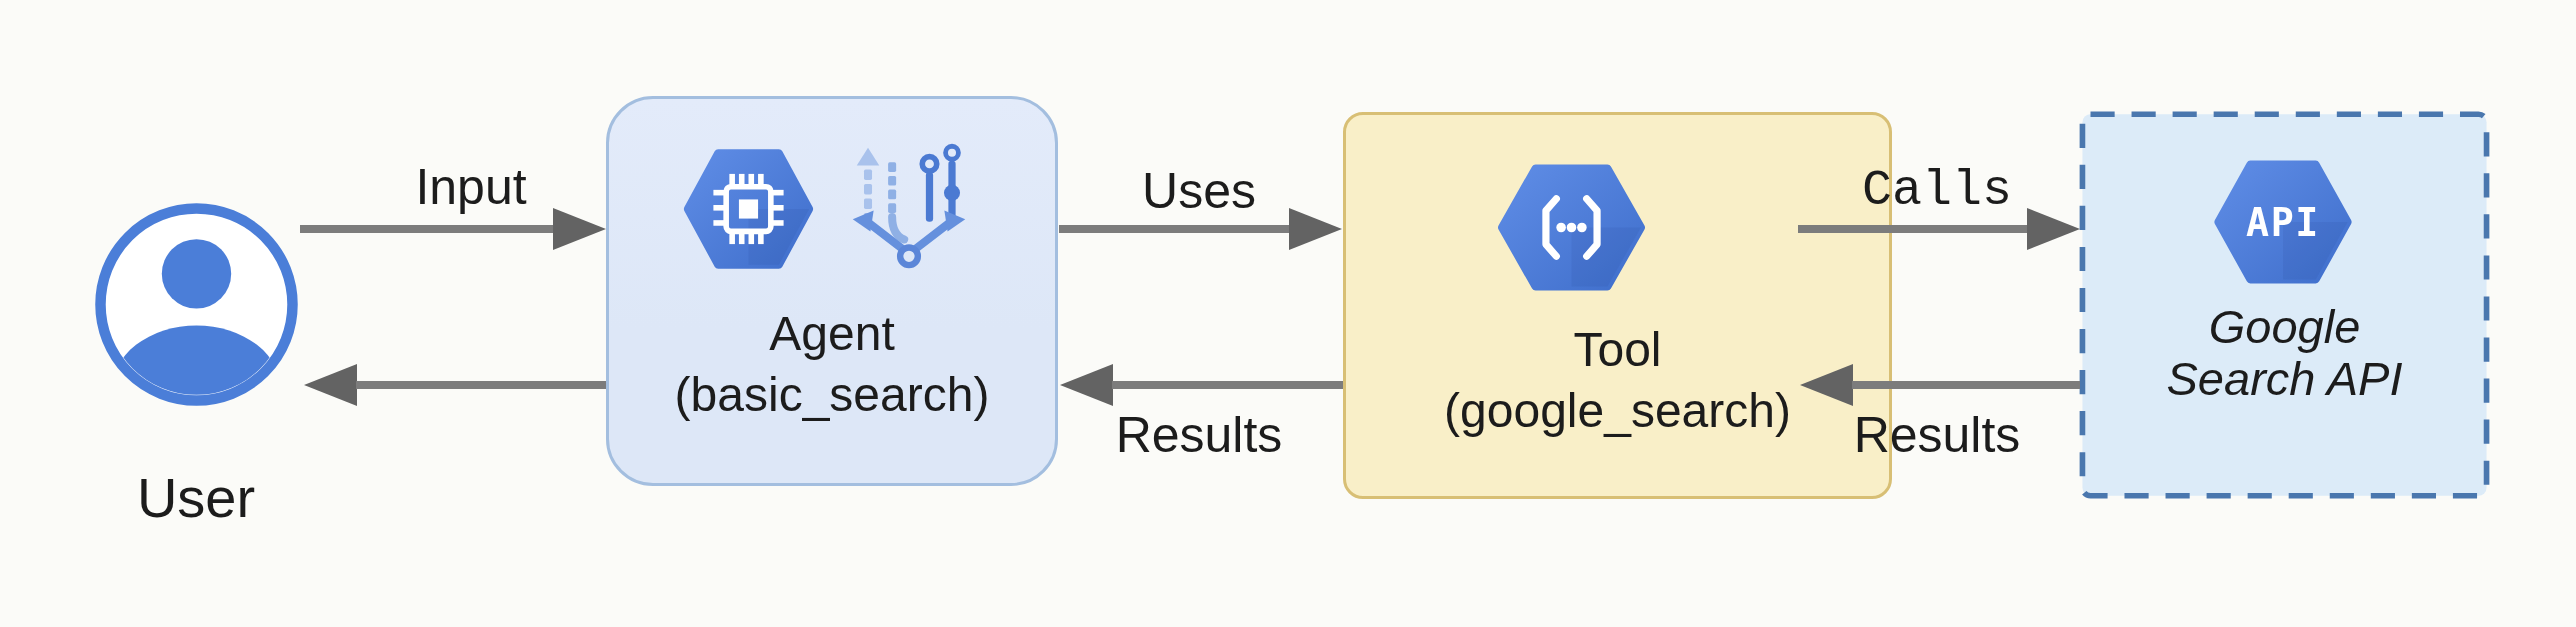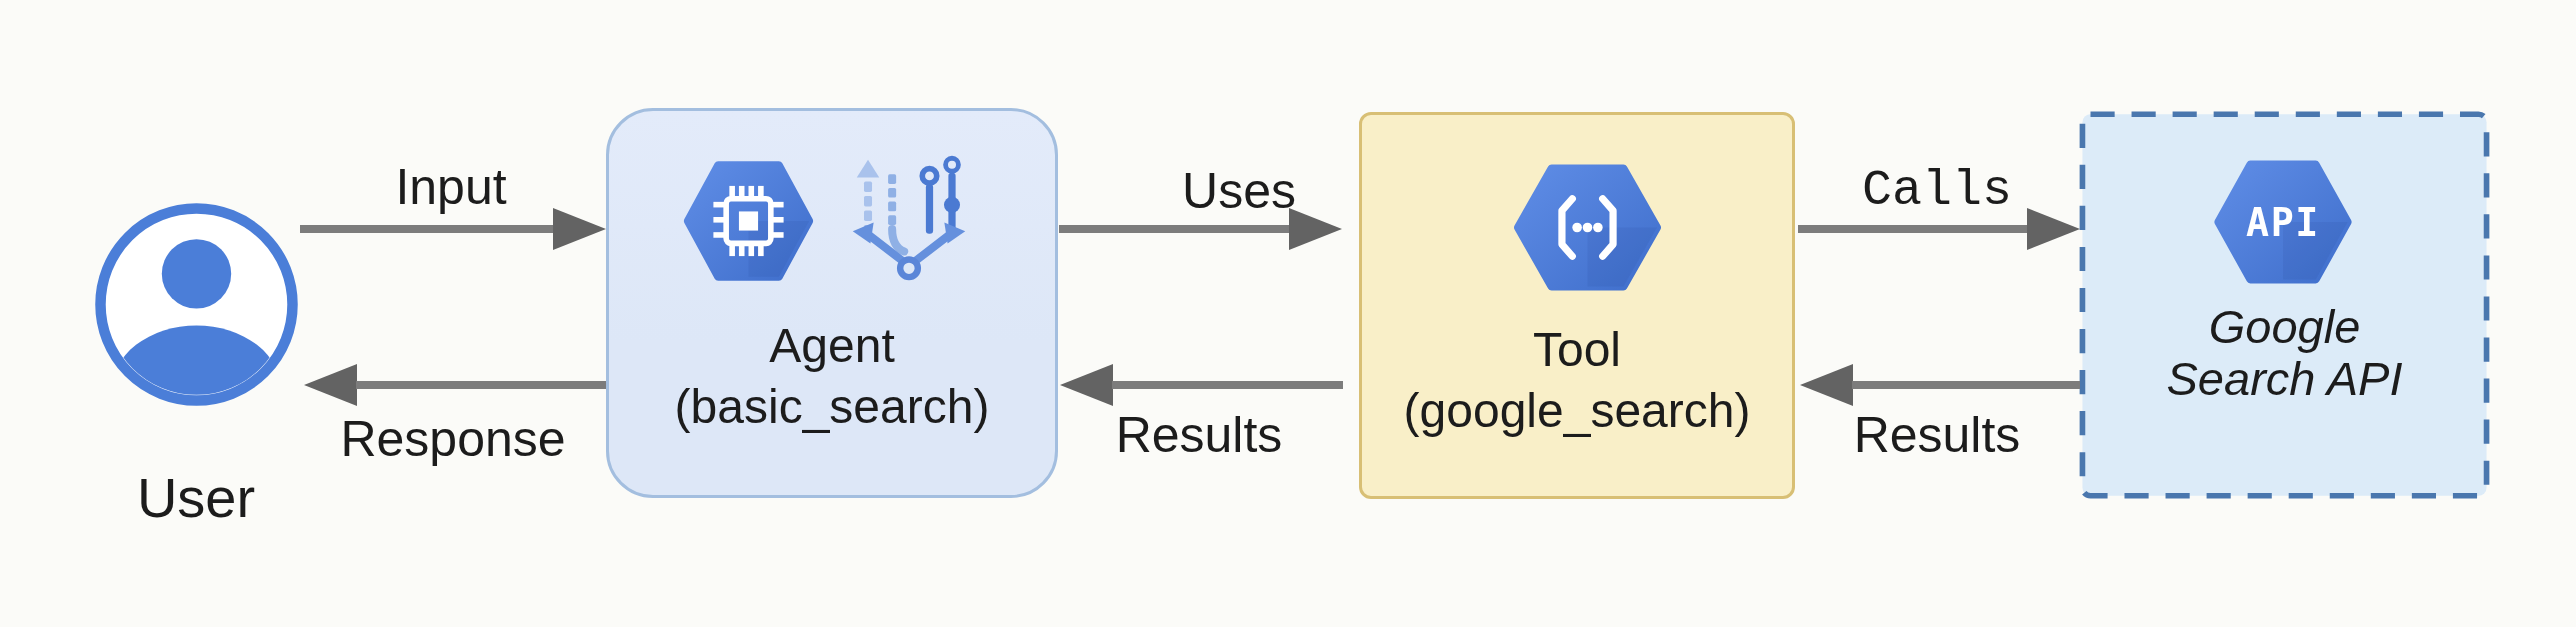--- a/index.html
+++ b/index.html
@@ -8,24 +8,24 @@
     --tool-fill:#f9efc8; --tool-border:#d8bf75;
     --api-fill:#dcebf8; --api-dash:#4a77ae;
     --arrow-shaft:#7c7c7c; --arrow-head:#636363;
     --hex-blue-light:#5f8de6; --hex-blue-dark:#3f6ecb;
   }
   html,body{margin:0;padding:0;}
   body{font-family:"Liberation Sans",sans-serif;background:var(--page-bg);}
   #canvas{position:relative;width:2576px;height:628px;background:var(--page-bg);overflow:hidden;}
 
   .node-box{position:absolute;box-sizing:border-box;}
-  .agent-box{left:606px;top:108px;width:452px;height:390px;border:3.2px solid var(--agent-border);
+  .agent-box{left:606px;top:96px;width:452px;height:390px;border:3.2px solid var(--agent-border);
     border-radius:47px;background:linear-gradient(180deg,#e3ebfa 0%,var(--agent-fill) 60%);}
-  .tool-box{left:1343px;top:112px;width:436px;height:387px;border:3.2px solid var(--tool-border);
-    border-radius:12px;background:var(--tool-fill);margin-left:16px;}
+  .tool-box{left:1343px;top:112px;width:549px;height:387px;border:3.2px solid var(--tool-border);
+    border-radius:20px;background:var(--tool-fill);}
   .api-box{left:2079px;top:111px;width:411px;height:388px;}
   .api-box svg.border{position:absolute;left:0;top:0;}
 
   .box-label{position:absolute;left:0;right:0;text-align:center;color:var(--text);
     font-size:48px;line-height:61px;white-space:nowrap;}
   .agent-box .box-label,.tool-box .box-label{top:204px;}
   .api-box .box-label{top:190px;font-size:47px;line-height:52px;font-style:italic;}
 
   .icon{position:absolute;}
   .agent-hex-icon{left:74px;top:43px;}
@@ -185,21 +185,20 @@
   </div>
   <div class="arrow row-bottom" style="left:1060px;width:283px;">
     <div class="head-left"></div>
     <div class="shaft" style="left:52px;width:231px;"></div>
   </div>
   <div class="arrow row-bottom" style="left:1800px;width:279px;">
     <div class="head-left"></div>
     <div class="shaft" style="left:52px;width:228px;"></div>
   </div>
 
-  <div class="edge-label" style="left:451px;top:159px;">Input</div>
-  <div class="edge-label" style="left:1239px;top:163px;">Uses</div>
+  <div class="edge-label" style="left:471px;top:159px;">Input</div>
+  <div class="edge-label" style="left:1199px;top:163px;">Uses</div>
   <div class="edge-label" style="left:1937px;top:163px;font-family:Liberation Mono, monospace;">Calls</div>
-  <div class="edge-label" style="left:453px;top:411px;">Response</div>
   <div class="edge-label" style="left:1199px;top:407px;">Results</div>
   <div class="edge-label" style="left:1937px;top:407px;">Results</div>
 
 </div>
 
 
 </body></html>

